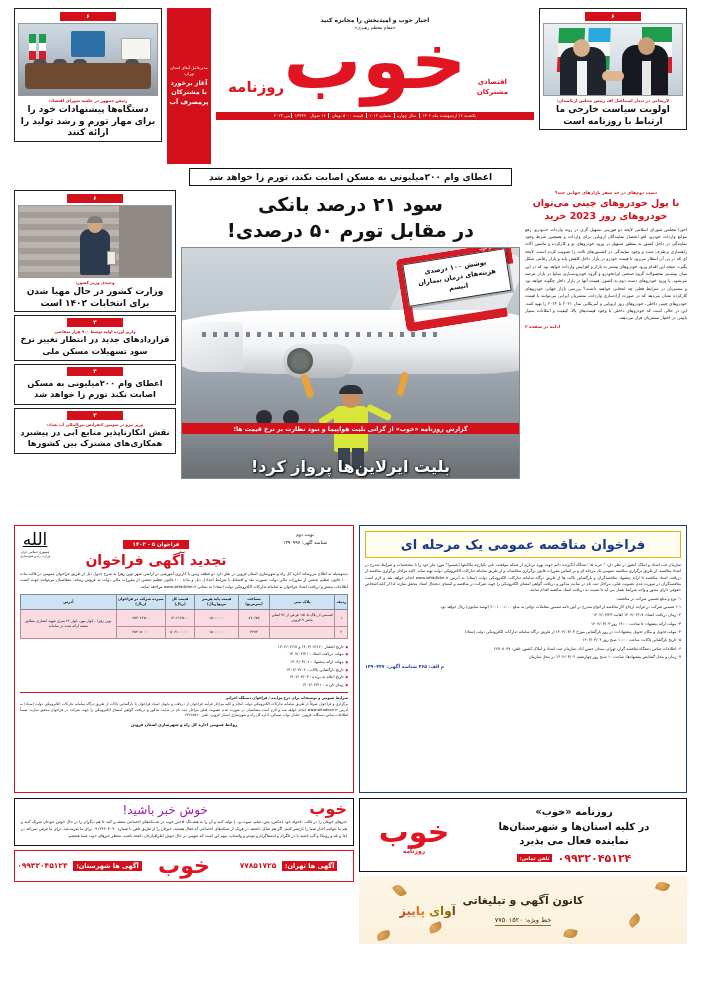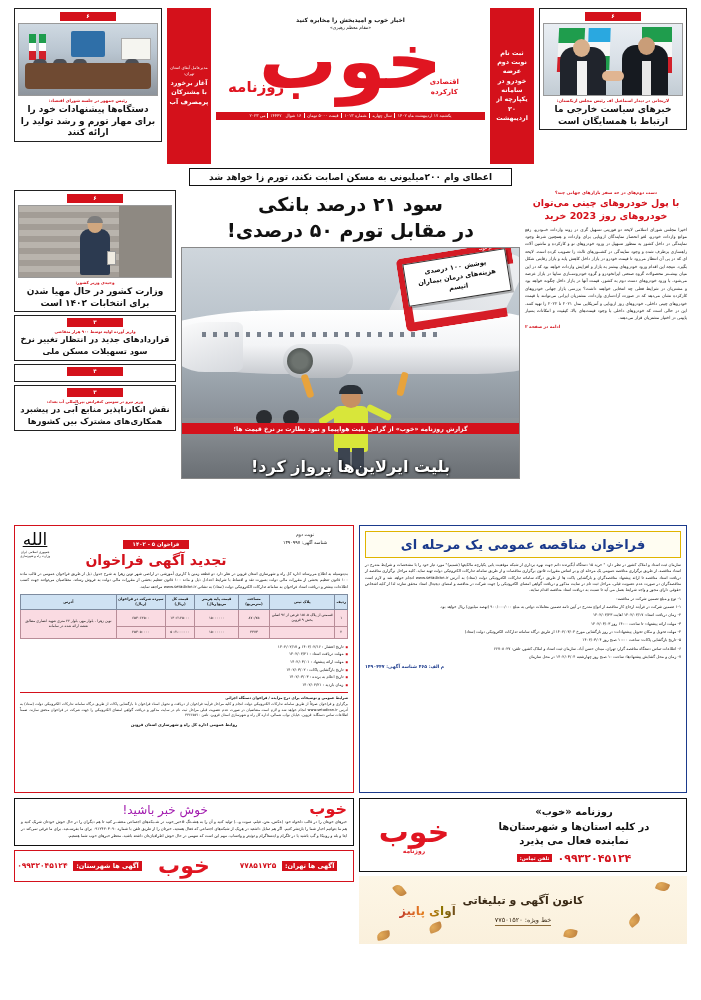--- a/index.html
+++ b/index.html
@@ -222,39 +222,36 @@
             <div class="flagI2"></div>
           <div class="manA"></div>
             <div class="manB"></div>
           <div class="shirtA"></div>
             <div class="shirtB"></div>
           <div class="headA"></div>
             <div class="headB"></div>
           <div class="hands"></div>
         </div>
         <div class="kicker">لاریجانی در دیدار اسماعیل اف رئیس مجلس ازبکستان:</div>
-        <div class="card-head">خبرهای سیاست خارجی ما ارتباط با همسایگان است</div>
-      </div>
-    </div>
-
-    <div class="vbox">
-      <div class="big">ثبت نام نوبت دوم عرضه خودرو در سامانه یکپارچه از ۲۰ اردیبهشت</div>
-    </div>
+        <div class="card-head">اولویت سیاست خارجی ما ارتباط با روزنامه است</div>
+      </div>
+    </div>
+
 
     <div class="masthead">
       <div class="slogan">
         <span>اخبار خوب و امیدبخش را مخابره کنید</span>
         <span class="src">«مقام معظم رهبری»</span>
       </div>
       <div class="logo-wrap">
         <div class="logo-khoob">خوب</div>
         <div class="logo-rooz">روزنامه</div>
         <div class="logo-sub">
           <div>اقتصادی</div>
-          <div>کارکرده</div>
+          <div>مشترکان</div>
         </div>
       </div>
       <div class="datebar">
         <span>یکشنبه ۱۷ اردیبهشت ماه ۱۴۰۲</span><span>سال چهارم</span><span>شماره ۱۰۱۳</span><span>قیمت ۵۰۰۰ تومان</span><span>۱۶ شوال ۱۴۴۴</span><span>۷ می ۲۰۲۳</span>
       </div>
     </div>
 
     <div class="vbox">
       <div class="lead">مدیرعامل آبفای استان تهران:</div>
       <div class="big">آغاز برخورد با مشترکان پرمصرف آب</div>
@@ -350,20 +347,21 @@
       </div>
 
       <div class="mini">
         <div class="pagenum">۳</div>
         <div class="mini-kicker">واریز آورده اولیه توسط ۹۰۰ هزار متقاضی</div>
         <div class="mini-head">قراردادهای جدید در انتظار تغییر نرخ سود تسهیلات مسکن ملی</div>
       </div>
 
       <div class="mini">
         <div class="pagenum">۴</div>
+        <div class="mini-head">اعطای وام ۲۰۰میلیونی به مسکن اصابت نکند تورم زا خواهد شد</div>
       </div>
 
       <div class="mini">
         <div class="pagenum">۳</div>
         <div class="mini-kicker">وزیر نیرو در سومین کنفرانس بین‌المللی آب بغداد:</div>
         <div class="mini-head">نقش انکارناپذیر منابع آبی در پیشبرد همکاری‌های مشترک بین کشورها</div>
       </div>
     </div>
   </div>
 

